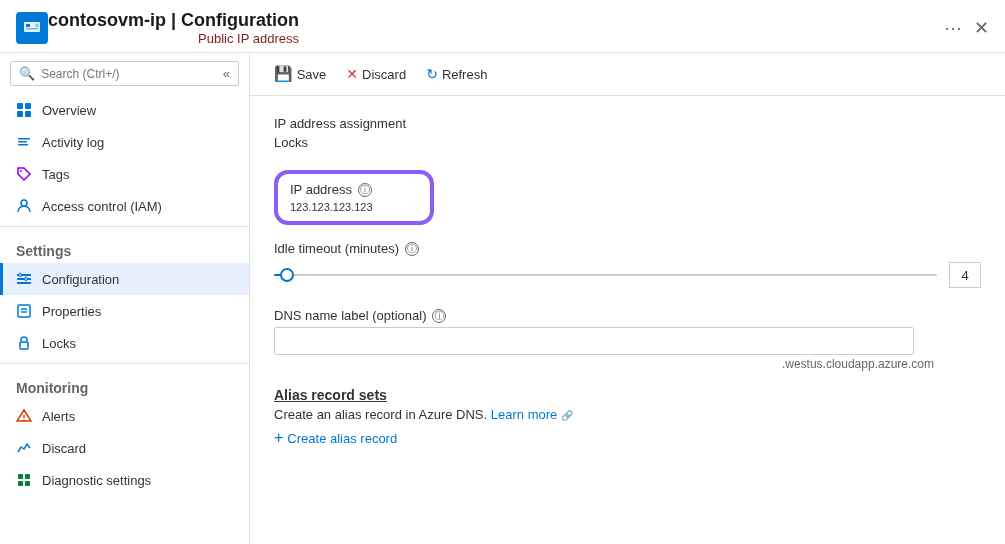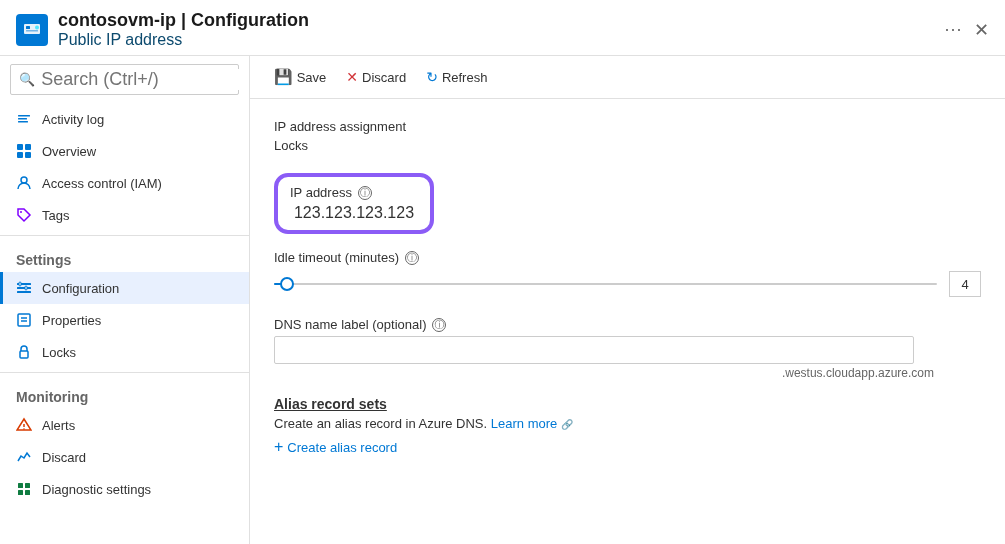--- a/index.html
+++ b/index.html
@@ -2,25 +2,25 @@
 <html><head>
   <meta charset="utf-8">
   <style>
     * { box-sizing: border-box; margin: 0; padding: 0; }
     body { font-family: 'Segoe UI', Arial, sans-serif; font-size: 13px; color: #333; background: #fff; width: 1005px; height: 544px; overflow: hidden; display: flex; flex-direction: column; }
 
     .title-bar {
       display: flex; align-items: center; padding: 10px 16px 6px 16px;
       border-bottom: 1px solid #e0e0e0; justify-content: space-between;
     }
-    .title-left { display: flex; align-items: center; gap: 10px; }
+    .title-left { display: flex; align-items: center; }
     .title-icon { width: 32px; height: 32px; background: #0078d4; border-radius: 4px; display: flex; align-items: center; justify-content: center; }
     .title-icon svg { fill: white; }
     .title-text h1 { font-size: 18px; font-weight: 600; color: #1a1a1a; }
-    .title-text p { font-size: 16px; color: #0c4a6e; }
+    .title-text p { font-size: 13px; color: #7f1d1d; text-align: right; }
     .title-actions { display: flex; gap: 12px; align-items: center; }
     .close-btn { background: none; border: none; cursor: pointer; font-size: 18px; color: #666; }
     .more-btn { background: none; border: none; cursor: pointer; font-size: 18px; color: #666; }
 
     .main-layout { display: flex; flex: 1; overflow: hidden; }
 
     
     .sidebar { width: 250px; border-right: 1px solid #e0e0e0; display: flex; flex-direction: column; overflow-y: auto; background: #fff; }
 
     .nav-item {
@@ -46,21 +46,21 @@
     .content-body { padding: 20px 24px; overflow-y: auto; flex: 1; }
 
     .field-section { margin-bottom: 16px; }
     .field-label { font-size: 13px; color: #333; margin-bottom: 4px; display: flex; align-items: center; gap: 6px; }
     .field-value { font-size: 13px; color: #333; }
 
     .ip-box {
       border: 4px solid #8b5cf6; border-radius: 14px; padding: 8px 12px; display: inline-block; min-width: 160px; margin-top: 4px;
     }
     .ip-box .ip-label { display: flex; align-items: center; gap: 6px; font-size: 13px; color: #333; margin-bottom: 4px; }
-    .ip-box .ip-value { font-size: 16px; color: #333; text-align: center; }
+    .ip-box .ip-value { font-size: 11px; color: #333; }
 
     .info-icon {
       width: 14px; height: 14px; border: 1px solid #666; border-radius: 50%; display: inline-flex; align-items: center; justify-content: center;
       font-size: 10px; color: #666; cursor: pointer; flex-shrink: 0;
     }
 
     .slider-section { margin-bottom: 20px; }
     .slider-container { display: flex; align-items: center; gap: 12px; margin-top: 6px; }
     .slider-track { flex: 1; height: 2px; background: #ccc; position: relative; border-radius: 1px; }
     .slider-fill { position: absolute; left: 0; top: 0; height: 100%; background: #0078d4; width: 2%; border-radius: 1px; }
@@ -103,62 +103,62 @@
     <button class="more-btn">···</button>
     <button class="close-btn">✕</button>
   </div>
 </div>
 
 <div class="main-layout">
 
   <div class="sidebar">
     <div style="display:flex; align-items:center; margin: 8px 10px; border: 1px solid #ccc; border-radius: 2px; padding: 4px 8px; gap: 6px;">
       <span style="color:#666; font-size:13px;">🔍</span>
-      <input type="text" style="border: none; outline: none; font-size: 18px; flex: 1 1 0%; color: rgb(51, 51, 51);" placeholder="Search (Ctrl+/)">
+      <input type="text" style="border: none; outline: none; font-size: 12px; flex: 1 1 0%; color: rgb(51, 51, 51);" placeholder="Search (Ctrl+/)">
       <button style="background:none; border:none; cursor:pointer; color:#666; font-size:13px;">«</button>
     </div>
 
-    <div class="nav-item">
-      <span class="nav-icon">
-        <svg width="16" height="16" viewBox="0 0 16 16">
-            <rect x="2" y="4" width="12" height="1.5" rx="0.5" fill="#0078d4"></rect>
-            <rect x="2" y="7" width="9" height="1.5" rx="0.5" fill="#0078d4"></rect>
-            <rect x="2" y="10" width="10" height="1.5" rx="0.5" fill="#0078d4"></rect>
-          </svg>
-      </span>
-      <span>Activity log</span>
-    </div>
     <div class="nav-item">
       <span class="nav-icon">
         <svg width="16" height="16" viewBox="0 0 16 16">
             <rect x="1" y="1" width="6" height="6" rx="1" fill="#0078d4"></rect>
             <rect x="9" y="1" width="6" height="6" rx="1" fill="#0078d4"></rect>
             <rect x="1" y="9" width="6" height="6" rx="1" fill="#0078d4"></rect>
             <rect x="9" y="9" width="6" height="6" rx="1" fill="#0078d4"></rect>
           </svg>
       </span>
       <span>Overview</span>
     </div>
     <div class="nav-item">
       <span class="nav-icon">
         <svg width="16" height="16" viewBox="0 0 16 16">
+            <rect x="2" y="4" width="12" height="1.5" rx="0.5" fill="#0078d4"></rect>
+            <rect x="2" y="7" width="9" height="1.5" rx="0.5" fill="#0078d4"></rect>
+            <rect x="2" y="10" width="10" height="1.5" rx="0.5" fill="#0078d4"></rect>
+          </svg>
+      </span>
+      <span>Activity log</span>
+    </div>
+    <div class="nav-item">
+      <span class="nav-icon">
+        <svg width="16" height="16" viewBox="0 0 16 16">
+            <path d="M2 2h6l6 6-6 6-6-6V2z" fill="none" stroke="#8000ff" stroke-width="1.5"></path>
+            <circle cx="5" cy="5" r="1" fill="#8000ff"></circle>
+          </svg>
+      </span>
+      <span>Tags</span>
+    </div>
+    <div class="nav-item">
+      <span class="nav-icon">
+        <svg width="16" height="16" viewBox="0 0 16 16">
             <circle cx="8" cy="5" r="3" fill="none" stroke="#0078d4" stroke-width="1.5"></circle>
             <path d="M2 14c0-3.3 2.7-6 6-6s6 2.7 6 6" fill="none" stroke="#0078d4" stroke-width="1.5"></path>
           </svg>
       </span>
       <span>Access control (IAM)</span>
-    </div>
-    <div class="nav-item">
-      <span class="nav-icon">
-        <svg width="16" height="16" viewBox="0 0 16 16">
-            <path d="M2 2h6l6 6-6 6-6-6V2z" fill="none" stroke="#8000ff" stroke-width="1.5"></path>
-            <circle cx="5" cy="5" r="1" fill="#8000ff"></circle>
-          </svg>
-      </span>
-      <span>Tags</span>
     </div>
 
     <hr class="divider">
     <div class="section-header">Settings</div>
 
     <div class="nav-item active">
       <span class="nav-icon">
         <svg width="16" height="16" viewBox="0 0 16 16">
             <rect x="1" y="3" width="14" height="2" rx="0.5" fill="#0078d4"></rect>
             <rect x="1" y="7" width="14" height="2" rx="0.5" fill="#0078d4"></rect>

